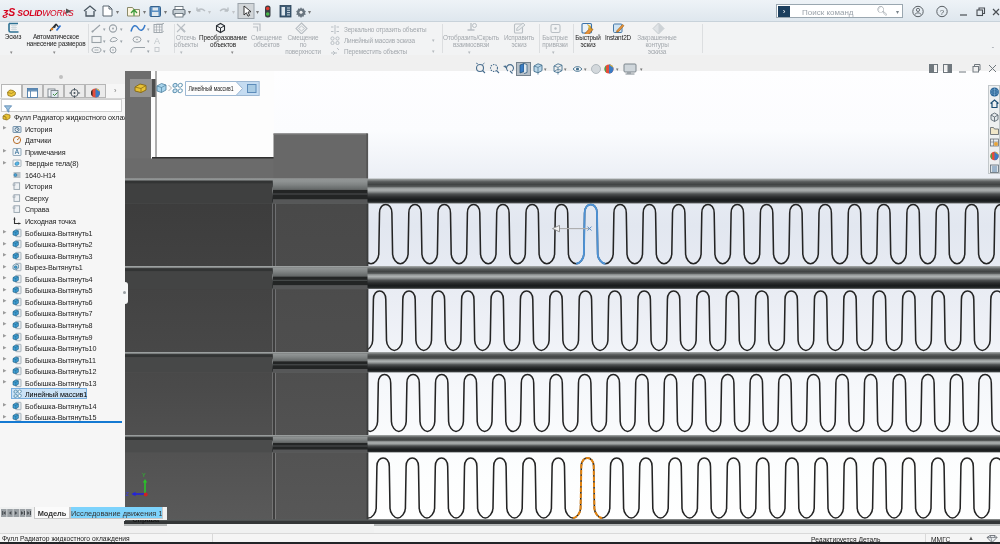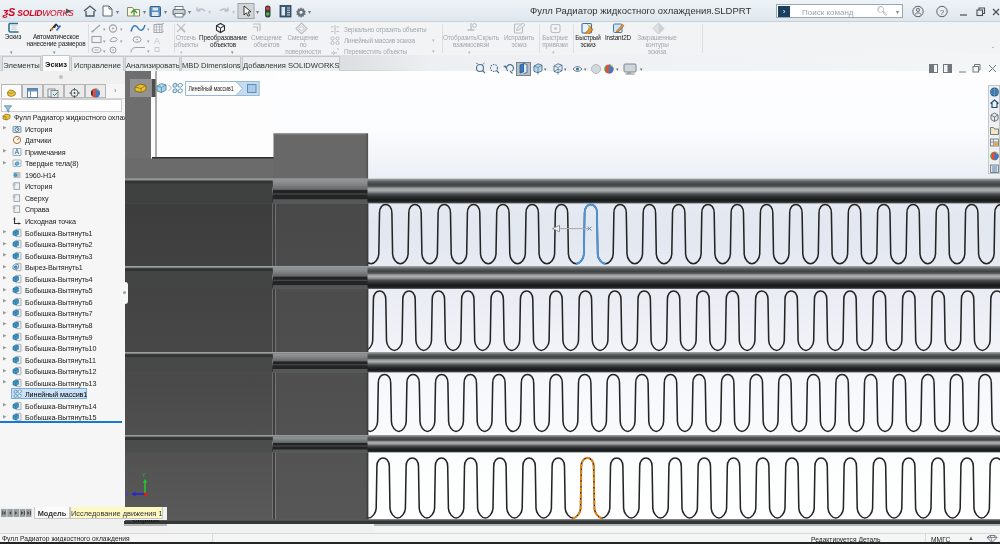--- a/index.html
+++ b/index.html
@@ -42,21 +42,21 @@
 .trow .tlabel{position:absolute;left:25px;top:1px;letter-spacing:-0.1px;}
 .trow.sel .tlabel{color:#000;}
 .selbox{position:absolute;left:11px;width:76px;height:11px;background:#cbe2f6;border:1px solid #78aede;}
 #rollback{position:absolute;left:0px;top:350px;width:122px;height:2px;background:#1479d2;}
 #pscroll{position:absolute;left:0;top:440px;width:123px;height:10px;background:#f0f0f0;}
 
 
 #tabstrip{position:absolute;left:0;top:507px;width:167px;height:12.5px;background:#f0f1f1;z-index:30;}
 #tabstripm{position:absolute;left:167px;top:523.5px;width:207px;height:9.5px;background:#f0f1f1;z-index:30;}
 #tabstrip2{position:absolute;left:374px;top:526px;width:626px;height:7px;background:#f2f3f3;z-index:30;}
-.mtab{position:absolute;top:0;height:12px;font-size:7.4px;color:#333;text-align:center;padding-top:2px;background:#fef9c3;border:1px solid #c8c8c8;border-top:none;white-space:nowrap;overflow:hidden;}
+.mtab{position:absolute;top:0;height:12px;font-size:7.4px;color:#333;text-align:center;padding-top:2px;background:#7dd3fc;border:1px solid #c8c8c8;border-top:none;white-space:nowrap;overflow:hidden;}
 #statusbar{position:absolute;left:0;top:533px;width:1000px;height:8.5px;background:#f5f5f5;border-top:1px solid #d9d9d9;z-index:31;font-size:6.7px;color:#222;}
 #taskbar{position:absolute;left:0;top:541.5px;width:1000px;height:2.5px;background:#222427;z-index:32;}
 
 
 #viewport{position:absolute;left:124px;top:71px;width:876px;height:455px;overflow:hidden;
  background:linear-gradient(#fefeff 0%,#fbfcfe 13%,#e9edf4 25%,#e2e7f0 34%,#eaedf4 50%,#f6f8fb 70%,#fdfefe 90%,#ffffff 100%);}
 #breadcrumb{position:absolute;left:130px;top:79px;height:18px;z-index:20;font-size:8px;}
 #taskpane{position:absolute;left:988px;top:85px;width:12px;height:89px;background:#eef0f1;border:1px solid #c2c7ca;z-index:21;}
 </style></head>
 <body>
@@ -101,21 +101,20 @@
         <circle cx="187.7" cy="11" r="1.8" fill="#49b84a"></circle>
 
    <rect x="200" y="2.5" width="11" height="11.5" fill="#3c5a74" stroke="#2a4258" stroke-width="0.8"></rect>
         <rect x="201.5" y="4" width="3.5" height="8.5" fill="#dfe8ee"></rect>
         <path d="M207 5 h3 M207 7.3 h3 M207 9.6 h3 M207 11.9 h3" stroke="#cfdbe4" stroke-width="1"></path>
 
    <path d="M221 4.2 l1 1.6 1.9-0.4 0.4 1.9 1.6 1 -1 1.6 1 1.6 -1.9 0.4 -0.4 1.9 -1.6 -0.2 -1 1.4 -1-1.4 -1.6 0.2 -0.4-1.9 -1.9-0.4 1-1.6 -1-1.6 1.6-1 0.4-1.9 1.9 0.4z" fill="#6a7680"></path>
         <circle cx="221" cy="9.3" r="1.5" fill="#f2f3f4"></circle>
    <text x="228" y="11" font-size="6" fill="#777">▾</text>
  </svg>
- <div id="ttext">Фулл Радиатор жидкостного охлаждения.SLDPRT</div>
  <div id="searchbox">
         <div class="sqico">›</div>
         <div class="stxt">Поиск команд</div>
         <div class="smag">🔍︎</div>
         <div class="sarr">▾</div>
       </div>
  <svg class="qat" style="left:910px;top:4px" width="90" height="16" viewBox="0 0 90 16">
    <circle cx="8" cy="7.5" r="5.2" fill="none" stroke="#5a6065" stroke-width="1"></circle>
         <circle cx="8" cy="5.9" r="1.6" fill="none" stroke="#5a6065" stroke-width="0.9"></circle>
         <path d="M4.8 10.4 q3.2 -3.2 6.4 0" fill="none" stroke="#5a6065" stroke-width="0.9"></path>
@@ -257,29 +256,20 @@
  <svg class="abs" style="left:652px;top:0px" width="13" height="12" viewBox="0 0 13 12">
         <path d="M6.5 1 L12 6.5 L6.5 12 L1 6.5 Z" fill="#dfe3e6" stroke="#c3c8cc" stroke-width="0.9"></path>
         <path d="M6.5 1 L12 6.5 L6.5 12" fill="#cdd2d6"></path>
       </svg>
  <div class="rlabel off" style="left:657px;top:12px;">Закрашенные<br>контуры<br>эскиза</div>
  <div class="rsep" style="left:573px"></div>
  <div class="rsep" style="left:702px"></div>
  <div class="abs" style="right:6px;top:24px;font-size:7px;color:#8a9097">ˆ</div>
 </div>
 
-<div id="tabrow">
- <div class="abs" style="left:0;top:15px;width:420px;height:1px;background:linear-gradient(90deg,#caced1 0 345px,rgba(202,206,209,0) 420px);"></div>
- <div class="ctab" style="left:2px;width:39px;">Элементы</div>
- <div class="ctab active" style="left:42px;width:28px;">Эскиз</div>
- <div class="ctab" style="left:71px;width:53px;">Исправление</div>
- <div class="ctab" style="left:125px;width:55px;">Анализировать</div>
- <div class="ctab" style="left:181px;width:60px;">MBD Dimensions</div>
- <div class="ctab" style="left:242px;width:98px;">Добавления SOLIDWORKS</div>
-</div>
 
 <div id="viewport">
 <svg width="876" height="455" viewBox="124 71 876 455">
  <defs>
   <linearGradient id="tank" x1="0" y1="0" x2="0" y2="1">
    <stop offset="0" stop-color="#3b3b3b"></stop>
             <stop offset="0.6" stop-color="#4a4a4a"></stop>
             <stop offset="1" stop-color="#5a5a5a"></stop>
   </linearGradient>
   <linearGradient id="tank2" x1="0" y1="0" x2="0" y2="1">
@@ -567,21 +557,21 @@
             <path d="M3 5 l2-1.3 2 0.6 0 2-2 1.2-2-0.6z" fill="#57b7e8" stroke="#2a6f96" stroke-width="0.5"></path>
           </svg></span>
         <span class="tlabel">Твердые тела(8)</span>
       </div>
 <div class="trow" style="top:98.8px">
         <span class="tarrow"></span>
         <span class="ticon"><svg width="10" height="10" viewBox="0 0 10 10">
             <path d="M1.5 3h7M1.5 5h7M1.5 7h7" stroke="#7d8c96" stroke-width="1"></path>
             <circle cx="3.4" cy="5" r="1.5" fill="#4aa3d8" stroke="#23658c" stroke-width="0.5"></circle>
           </svg></span>
-        <span class="tlabel">1960-H14</span>
+        <span class="tlabel">1640-H14</span>
       </div>
 <div class="trow" style="top:110.3px">
         <span class="tarrow"></span>
         <span class="ticon"><svg width="10" height="10" viewBox="0 0 10 10">
             <rect x="2" y="1.8" width="5.6" height="6.6" fill="#eef1f4" stroke="#95a1ab" stroke-width="0.9"></rect>
             <rect x="1" y="3" width="2" height="1.6" fill="#d7dde2" stroke="#95a1ab" stroke-width="0.6"></rect>
           </svg></span>
         <span class="tlabel">История</span>
       </div>
 <div class="trow" style="top:121.9px">

